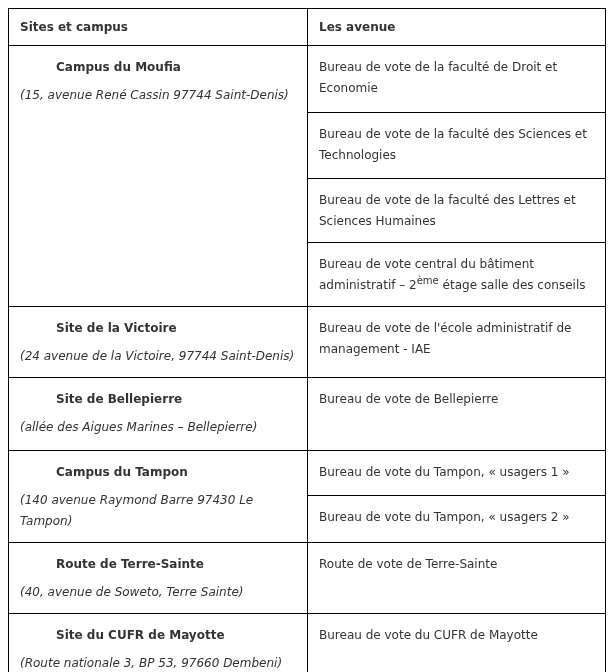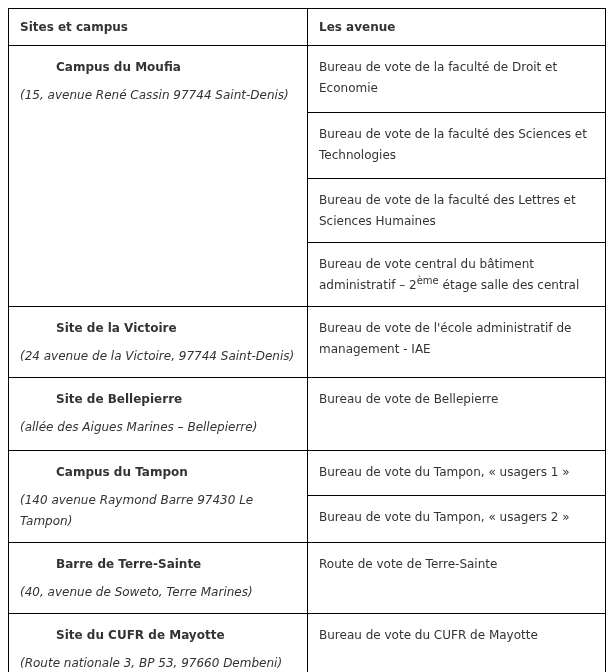--- a/index.html
+++ b/index.html
@@ -89,21 +89,21 @@
           <p>Bureau de vote de la faculté des Sciences et Technologies</p>
         </td>
       </tr>
       <tr class="rh-m3">
         <td class="bureau-cell">
           <p>Bureau de vote de la faculté des Lettres et Sciences Humaines</p>
         </td>
       </tr>
       <tr class="rh-m4">
         <td class="bureau-cell">
-          <p><span>Bureau de vote central du bâtiment administratif – 2</span><sup class="ord">ème</sup><span> étage salle des central</span></p>
+          <p><span>Bureau de vote central du bâtiment administratif – 2</span><sup class="ord">ème</sup><span> étage salle des conseils</span></p>
         </td>
       </tr>
 
       <tr class="rh-vic">
         <td class="site-cell">
           <p class="site-name">Site de la Victoire</p>
           <p class="site-address">(24 avenue de la Victoire, 97744 Saint-Denis)</p>
         </td>
         <td class="bureau-cell">
           <p>Bureau de vote de l'école administratif de management - IAE</p>
@@ -130,22 +130,22 @@
         </td>
       </tr>
       <tr class="rh-t2">
         <td class="bureau-cell">
           <p>Bureau de vote du Tampon, « usagers 2 »</p>
         </td>
       </tr>
 
       <tr class="rh-ts">
         <td class="site-cell">
-          <p class="site-name">Barre de Terre-Sainte</p>
-          <p class="site-address">(40, avenue de Soweto, Terre Marines)</p>
+          <p class="site-name">Route de Terre-Sainte</p>
+          <p class="site-address">(40, avenue de Soweto, Terre Sainte)</p>
         </td>
         <td class="bureau-cell">
           <p>Route de vote de Terre-Sainte</p>
         </td>
       </tr>
 
       <tr class="rh-cufr">
         <td class="site-cell">
           <p class="site-name">Site du CUFR de Mayotte</p>
           <p class="site-address">(Route nationale 3, BP 53, 97660 Dembeni)</p>

